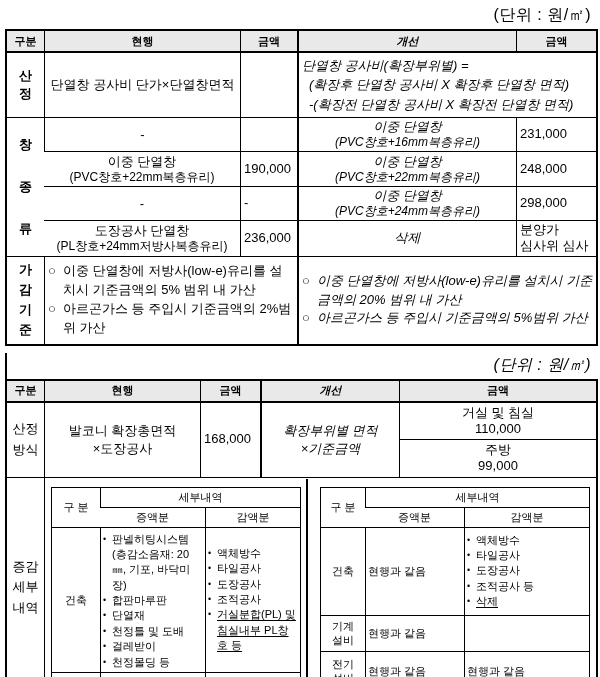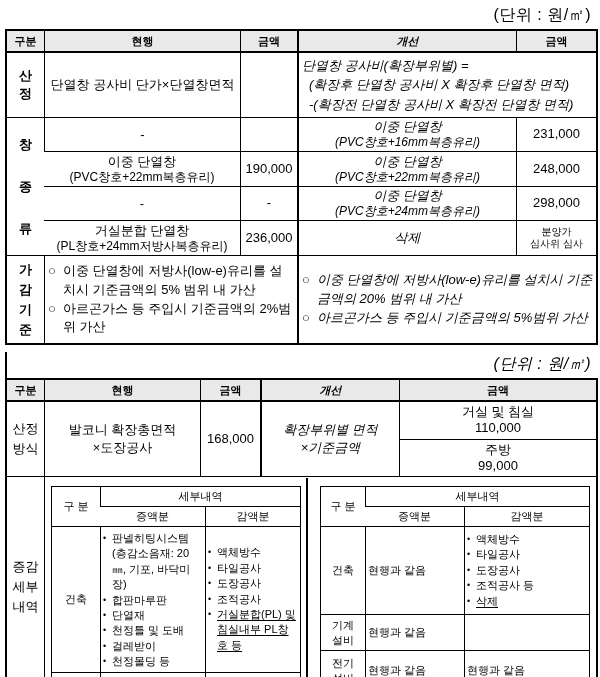--- a/index.html
+++ b/index.html
@@ -35,22 +35,22 @@
   .vlabel.spread3 { line-height:42px; }
   .vlabel.spread4 { line-height:20px; }
   .vlabel.norm { font-weight:normal; line-height:1.55; }
   .center { text-align:center; vertical-align:middle;margin-left:36px; }
   .pre { white-space:pre-line; }
   .formula { vertical-align:middle; font-size:12px; padding:2px 2px; }
   .formula div { white-space:nowrap; line-height:1.5; }
   .formula .ind { padding-left:7px; }
   .typ { text-align:center; vertical-align:middle; line-height:1.22; padding:1px 0; }
   .typ .sub { white-space:nowrap; font-size:12px; }
-  .amt { text-align:center; vertical-align:middle; font-size:13px; white-space:pre-line; line-height:1.25; }
-  .amt.small { font-size:10px; }
+  .amt { text-align:left; vertical-align:middle; font-size:13px; white-space:pre-line; line-height:1.25; }
+  .amt.small { font-size:13px; }
 
   .list-cell { vertical-align:middle; padding:3px 4px; }
   .li { display:flex; line-height:1.45; font-size:13px; }
   .li .mk { flex:none; width:15px; }
   .li .li-text { flex:1; }
 
   
   .detail-cell { padding:0; vertical-align:top; }
   .split { display:flex; width:100%; height:218px; }
   .half-l { width:260px; border-right:2px solid #000; padding:8px 5px 4px 3px; }
@@ -137,21 +137,21 @@
           </td>
       <td class="amt dl dt">-</td>
       <td class="mid typ dt">
         <div>이중 단열창</div>
         <div class="sub">(PVC창호+24mm복층유리)</div>
       </td>
       <td class="amt dl dt">298,000</td>
     </tr>
     <tr style="height:35px">
       <td class="typ dt">
-        <div>거실분합 단열창</div>
+        <div>도장공사 단열창</div>
         <div class="sub">(PL창호+24mm저방사복층유리)</div>
       </td>
       <td class="amt dl dt">236,000</td>
       <td class="mid typ dt">
             <div>삭제</div>
           </td>
       <td class="amt small dl dt">분양가
 심사위 심사</td>
     </tr>
     <tr style="height:88px">

